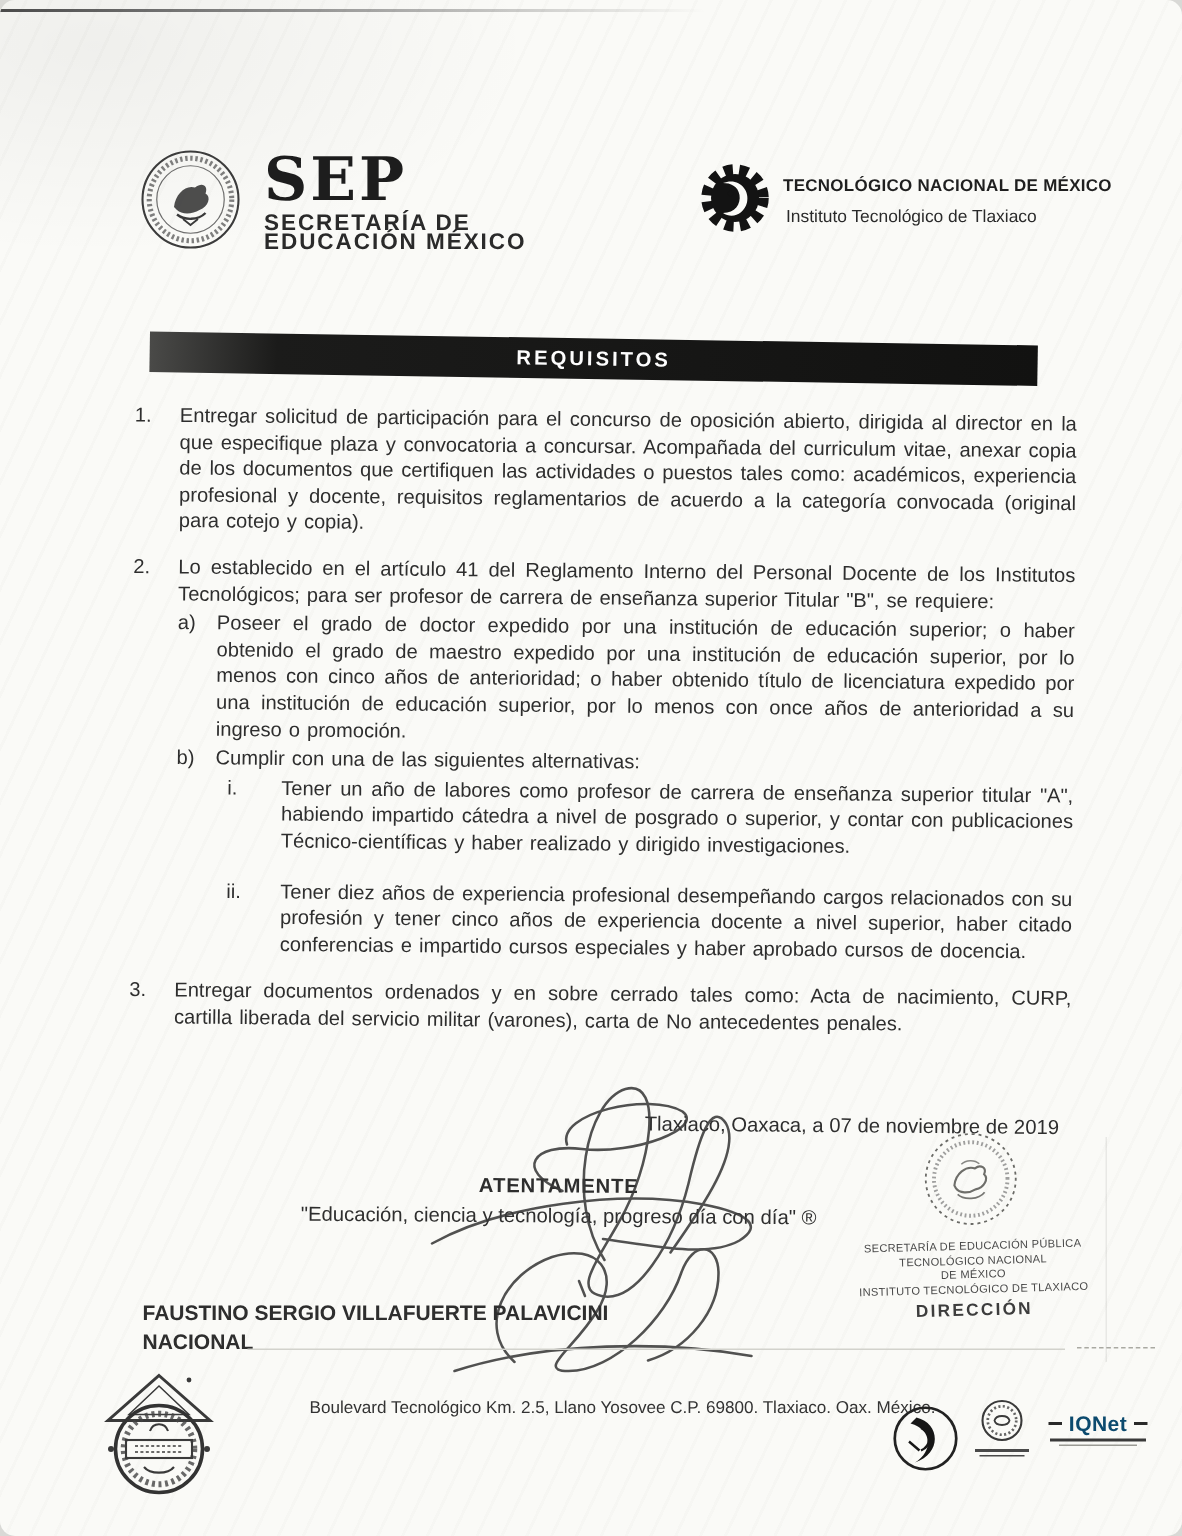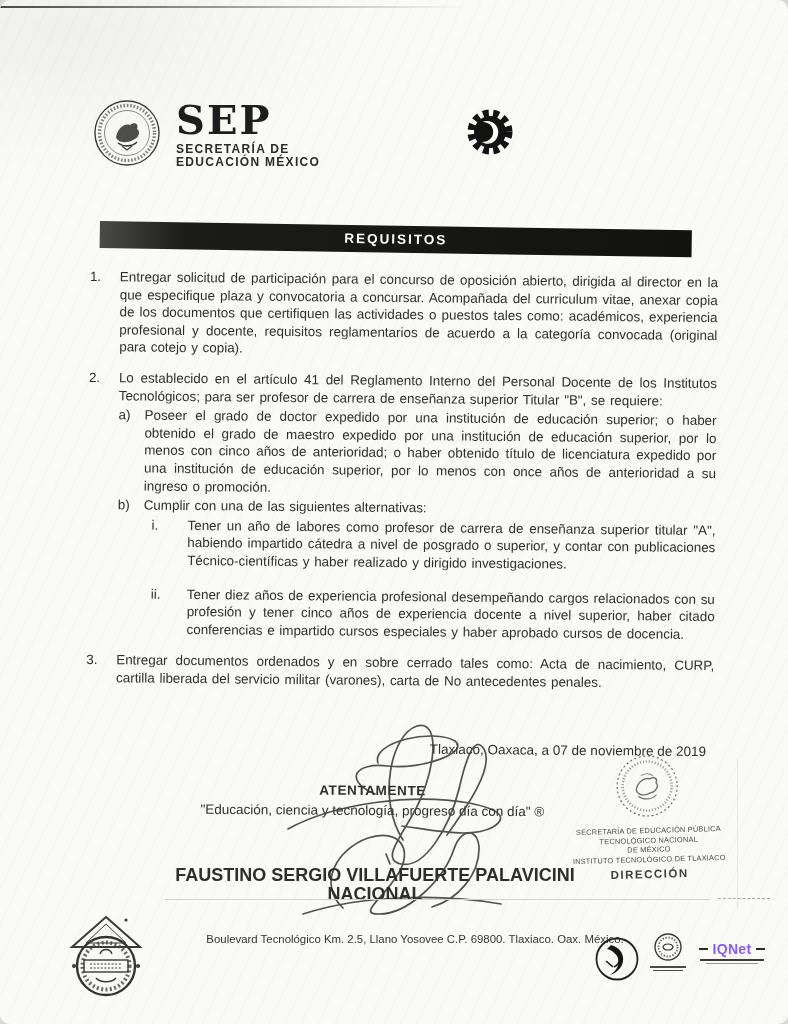--- a/index.html
+++ b/index.html
@@ -15,21 +15,21 @@
       repeating-linear-gradient(115deg, rgba(120,120,108,0.028) 0 2px, transparent 2px 15px);
   }
   .top-scan-line{position:absolute;top:6px;left:0;width:470px;height:2px;
     background:linear-gradient(to right,#4a4a4a,rgba(80,80,80,0));}
 
   
   .sep-block{position:absolute;left:92px;top:98px;display:flex;gap:14px;align-items:flex-start;}
   .sep-text{padding-top:2px;}
   .sep-acronym{font-family:"DejaVu Serif",serif;font-weight:bold;font-size:40px;
     line-height:40px;letter-spacing:2px;color:#1d1d1d;}
-  .sep-sub{font-size:12px;font-weight:bold;letter-spacing:1.3px;line-height:12.5px;
+  .sep-sub{font-size:15px;font-weight:bold;letter-spacing:1.3px;line-height:12.5px;
     color:#2a2a2a;margin-top:3px;}
   .tecnm-block{position:absolute;left:466px;top:108px;display:flex;gap:8px;align-items:flex-start;}
   .tecnm-text{padding-top:10px;}
   .tecnm-title{font-size:11.3px;font-weight:bold;letter-spacing:.2px;color:#1f1f1f;white-space:nowrap;}
   .tecnm-sub{font-size:11.6px;margin-top:8px;margin-left:2px;color:#2a2a2a;white-space:nowrap;}
 
   
   .banner{position:absolute;left:100px;top:221px;width:592px;height:27px;
     transform:rotate(0.9deg);transform-origin:0 0;
     background:linear-gradient(to right,#4a4a48 0px,#1b1b1a 85px,#121211 100%);
@@ -51,22 +51,22 @@
   .roman+.roman{margin-top:16px;}
   .roman-label{flex:none;width:36px;padding-left:4px;}
   .roman-body{flex:1;text-align:justify;}
 
   
   .date-line{position:absolute;top:741px;left:0;right:82px;text-align:right;
     font-size:13.5px;transform:rotate(0.5deg);}
   .sign-block{position:absolute;top:781px;left:95px;width:555px;text-align:center;
     font-size:13.5px;line-height:20px;transform:rotate(0.4deg);}
   .salutation{font-weight:bold;letter-spacing:.6px;}
-  .name-block{position:absolute;top:866px;left:95px;width:560px;text-align:center;
-    font-weight:bold;font-size:18px;line-height:19px;}
+  .name-block{position:absolute;top:866px;left:95px;width:560px;
+    font-weight:bold;font-size:14px;line-height:19px;}
 
   .stamp{position:absolute;top:752px;left:548px;width:200px;text-align:center;
     transform:rotate(-1.6deg);color:#4a4a4a;}
   .stamp svg{display:block;margin:0 auto 2px auto;}
   .stamp-line{font-size:7.4px;letter-spacing:.2px;line-height:9.5px;text-transform:uppercase;}
   .stamp-direccion{font-size:11.5px;font-weight:bold;letter-spacing:1.5px;
     color:#3d3d3d;margin-top:4px;}
 
   .signature-svg{position:absolute;left:283px;top:708px;pointer-events:none;}
 
@@ -75,21 +75,21 @@
   .crease-v{position:absolute;left:737px;top:758px;width:1px;height:150px;background:rgba(0,0,0,0.07);}
 
   
   .footer-seal{position:absolute;left:60px;top:914px;}
   .footer-address{position:absolute;top:932px;left:180px;width:470px;text-align:center;
     font-size:11.4px;line-height:15.8px;color:#333;}
   .swoosh{position:absolute;left:594px;top:936px;}
   .cert-seal{position:absolute;left:648px;top:932px;width:40px;text-align:center;}
   .cert-seal .bar{height:1.5px;background:#4a4a4a;margin:2px 2px 0 2px;}
   .cert-seal .bar.b2{margin-left:5px;margin-right:5px;}
-  .iqnet{position:absolute;left:692px;top:941px;width:80px;color:#8b5cf6;}
+  .iqnet{position:absolute;left:692px;top:941px;width:80px;color:#0c4a6e;}
   .iqnet-row{display:flex;align-items:center;gap:5px;justify-content:center;}
   .iqnet-dash{width:9px;height:2px;background:#2a2a2a;}
   .iqnet-label{font-weight:bold;font-size:14px;letter-spacing:.3px;}
   .iqnet-bar{height:2px;background:#3a3a3a;margin:2px 8px 0 8px;}
   .iqnet-sub{height:1px;background:#9a9a94;margin:2px 14px 0 14px;}
 </style>
 </head>
 <body>
 
 <div class="page">
@@ -118,20 +118,24 @@
 
   <div class="tecnm-block">
     <span>
       <svg width="48" height="48" viewBox="0 0 48 48">
         <circle cx="24" cy="24" r="18" fill="none" stroke="#131313" stroke-width="9" stroke-dasharray="5.5 4.2"></circle>
         <circle cx="24" cy="24" r="16" fill="#131313"></circle>
         <path d="M16 14 C26 10 34 18 32 27 C30 35 22 38 16 34 C24 34 28 28 27 22 C26 16 21 14 16 14 Z" fill="#fbfbf8"></path>
         <circle cx="21" cy="21" r="1.8" fill="#131313"></circle>
       </svg>
     </span>
+    <div class="tecnm-text">
+      <div class="tecnm-title">TECNOLÓGICO NACIONAL DE MÉXICO</div>
+      <div class="tecnm-sub">Instituto Tecnológico de Tlaxiaco</div>
+    </div>
   </div>
 
   <div class="banner">
     <span>REQUISITOS</span>
   </div>
 
   <div class="content">
 
     <div class="item">
       <div class="item-num">1.</div>

